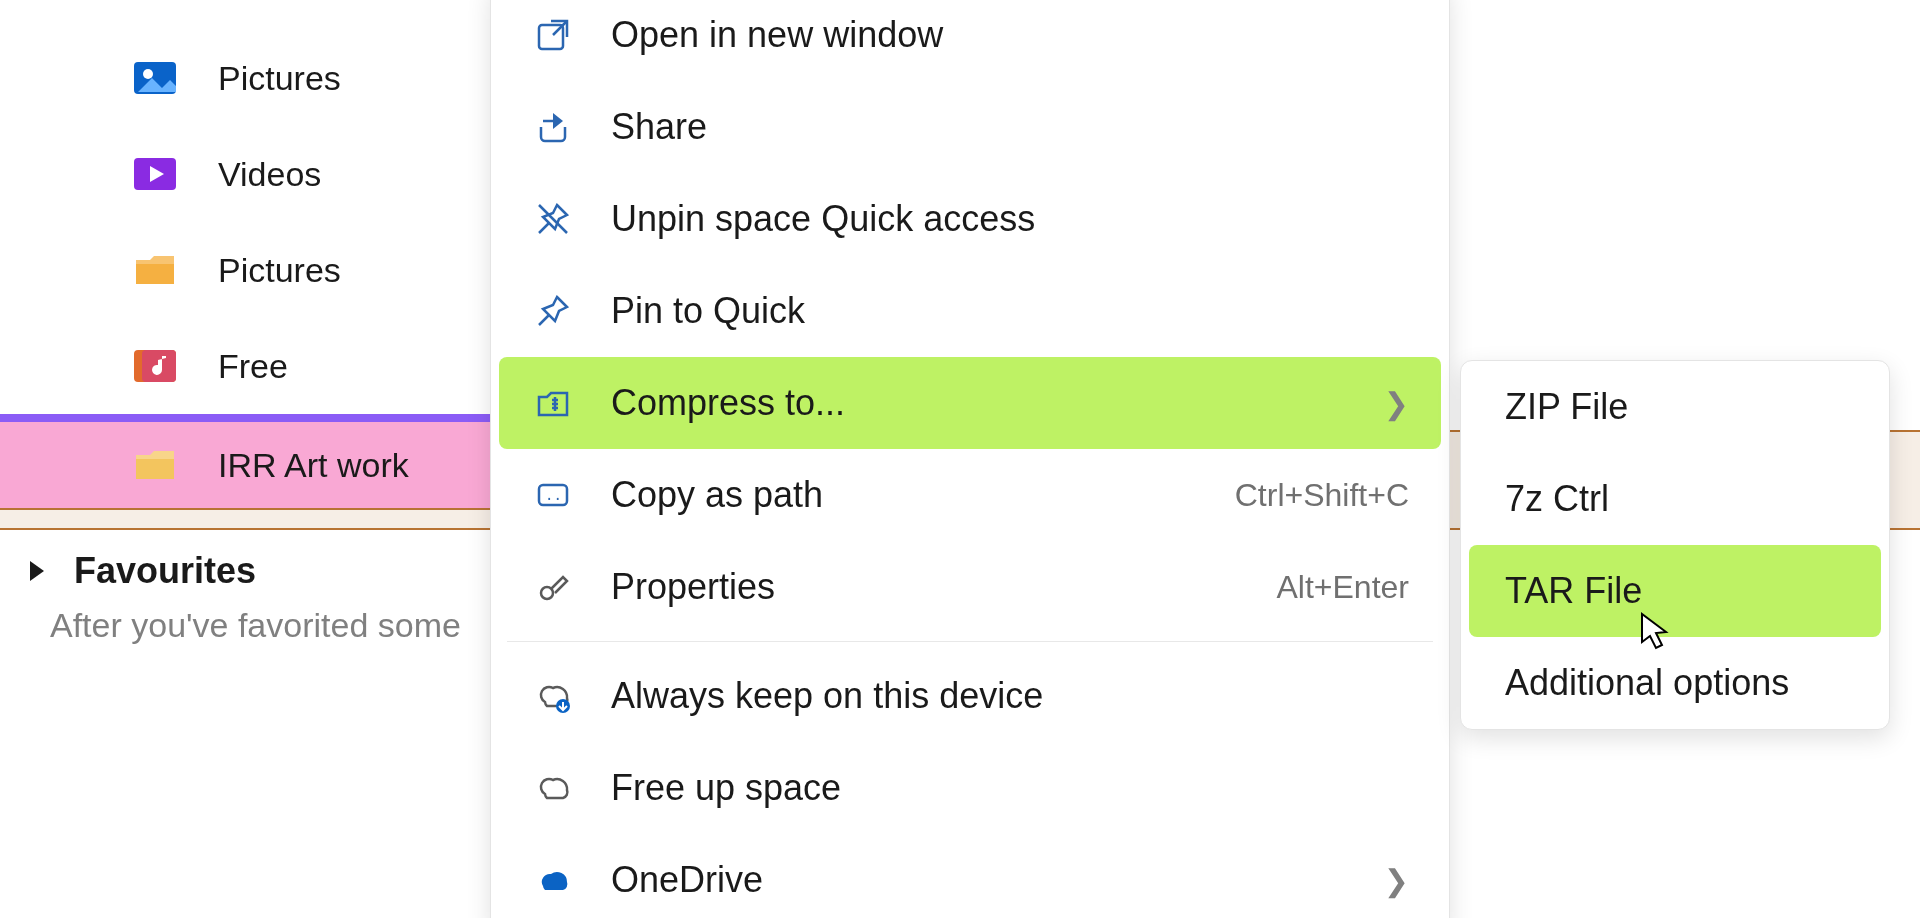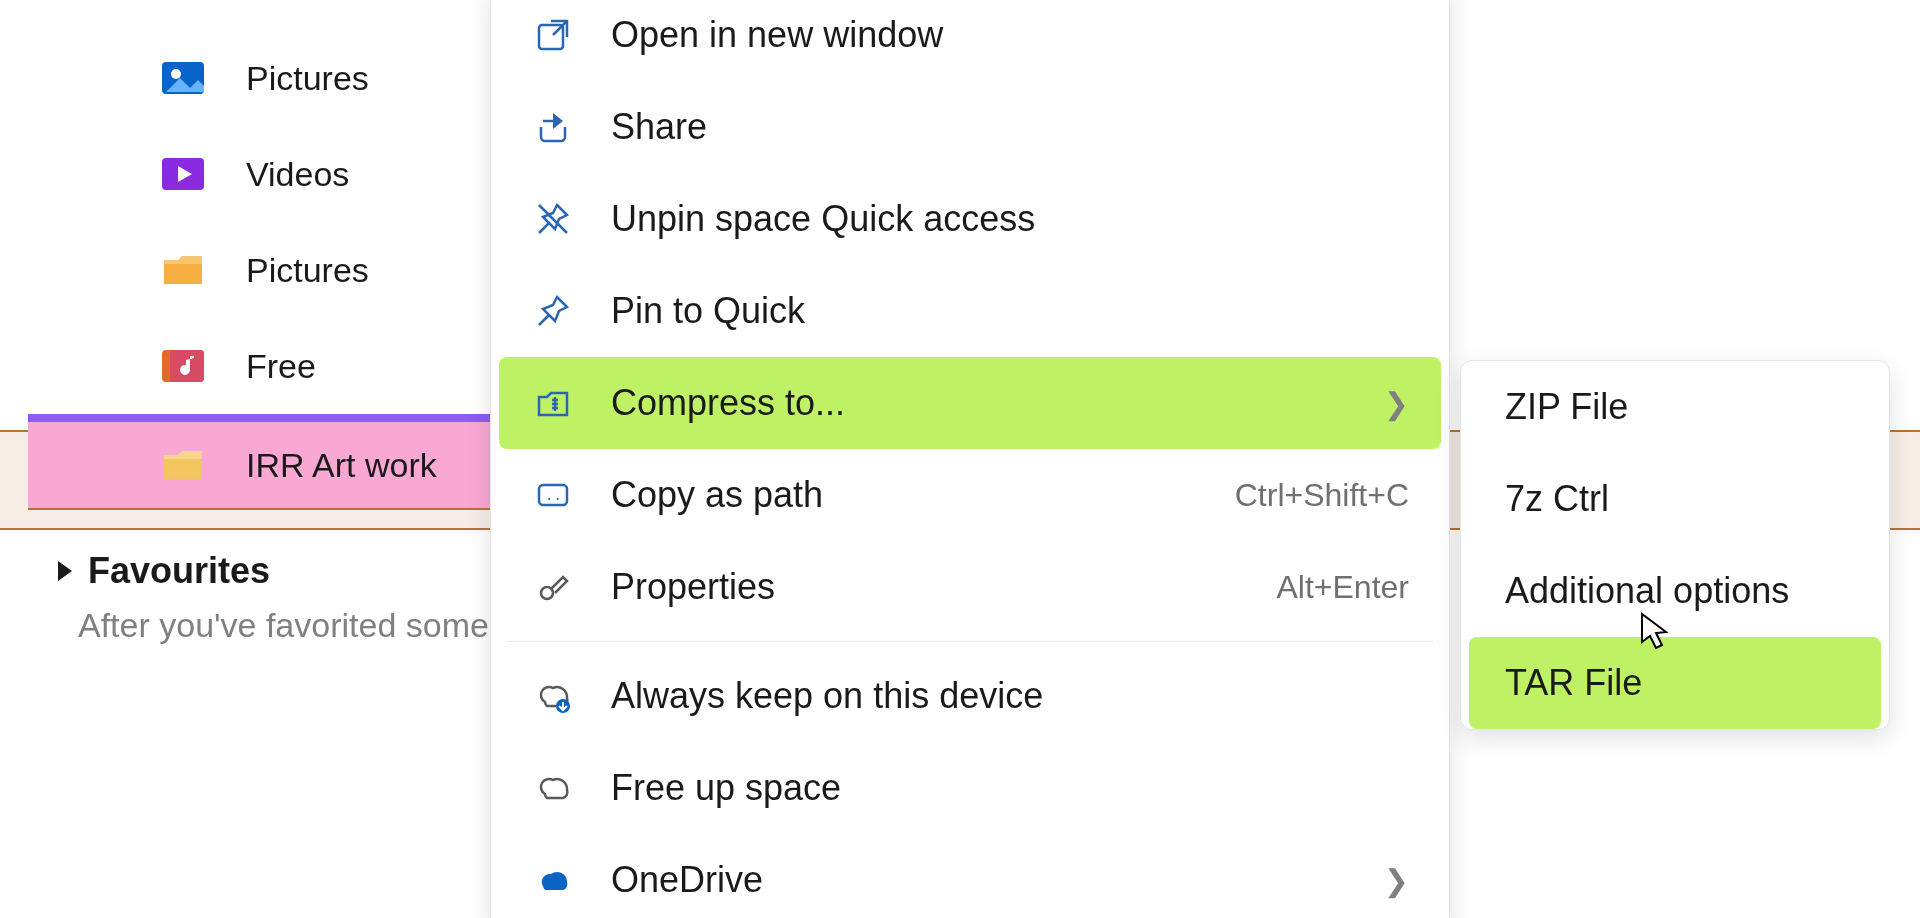--- a/index.html
+++ b/index.html
@@ -17,21 +17,20 @@
     color: #1a1a1a;
   }
 
   
   .sidebar {
     position: absolute;
     left: 0;
     top: 0;
     width: 490px;
     padding-top: 30px;
-    padding-left: 28px;
   }
   .sidebar-item {
     display: flex;
     align-items: center;
     gap: 40px;
     height: 96px;
     padding-left: 132px;
     font-size: 34px;
     cursor: default;
   }
@@ -40,21 +39,21 @@
     border-top: 8px solid #8b5cf6;
     border-bottom: 2px solid #b87333;
   }
   .sidebar-section {
     margin-top: 40px;
     padding-left: 30px;
   }
   .fav-row {
     display: flex;
     align-items: center;
-    gap: 10px;
+    gap: 24px;
   }
   .caret-right {
     width: 0;
     height: 0;
     border-top: 10px solid transparent;
     border-bottom: 10px solid transparent;
     border-left: 14px solid #1a1a1a;
     margin-right: 6px;
   }
   .fav-title {
@@ -353,25 +352,25 @@
 
 </div>
 
 <div class="submenu">
   <div class="menu-item">
     <span class="label">ZIP File</span>
   </div>
   <div class="menu-item">
     <span class="label">7z Ctrl</span>
   </div>
-  <div class="menu-item">
-    <span class="label">Additional options</span>
-  </div>
   <div class="menu-item hover">
     <span class="label">TAR File</span>
+  </div>
+  <div class="menu-item">
+    <span class="label">Additional options</span>
   </div>
 </div>
 
 <div class="cursor">
   <svg width="30" height="40" viewBox="0 0 30 40">
     <path d="M2 2 L2 30 L10 24 L16 36 L22 33 L16 21 L26 20 Z" fill="#ffffff" stroke="#000000" stroke-width="2"></path>
   </svg>
 </div>
 
 </body></html>

